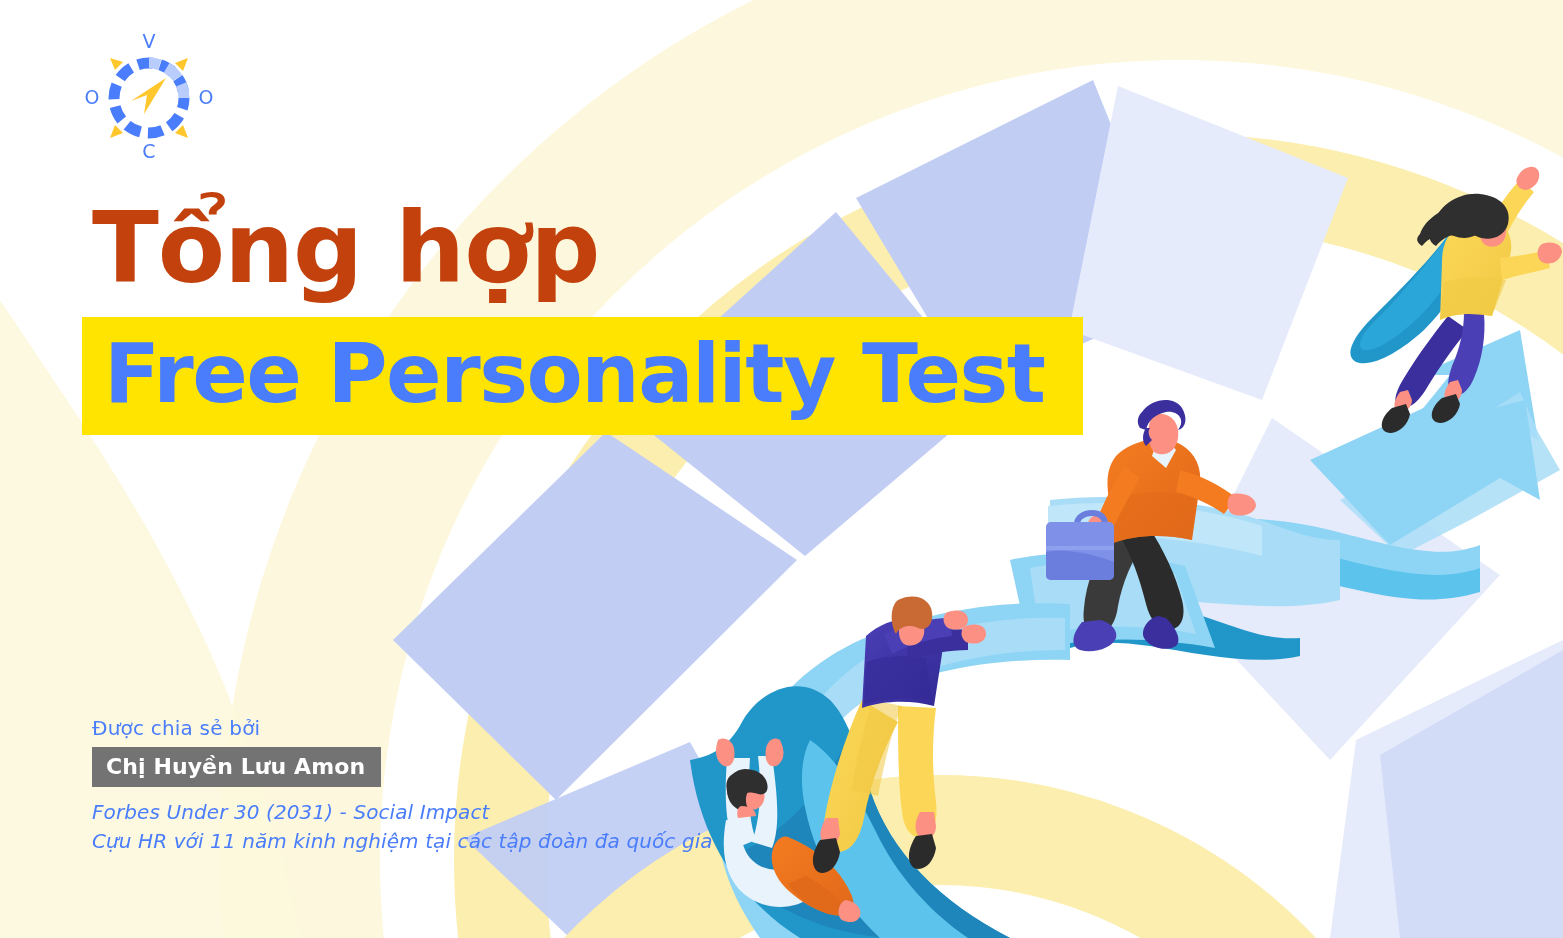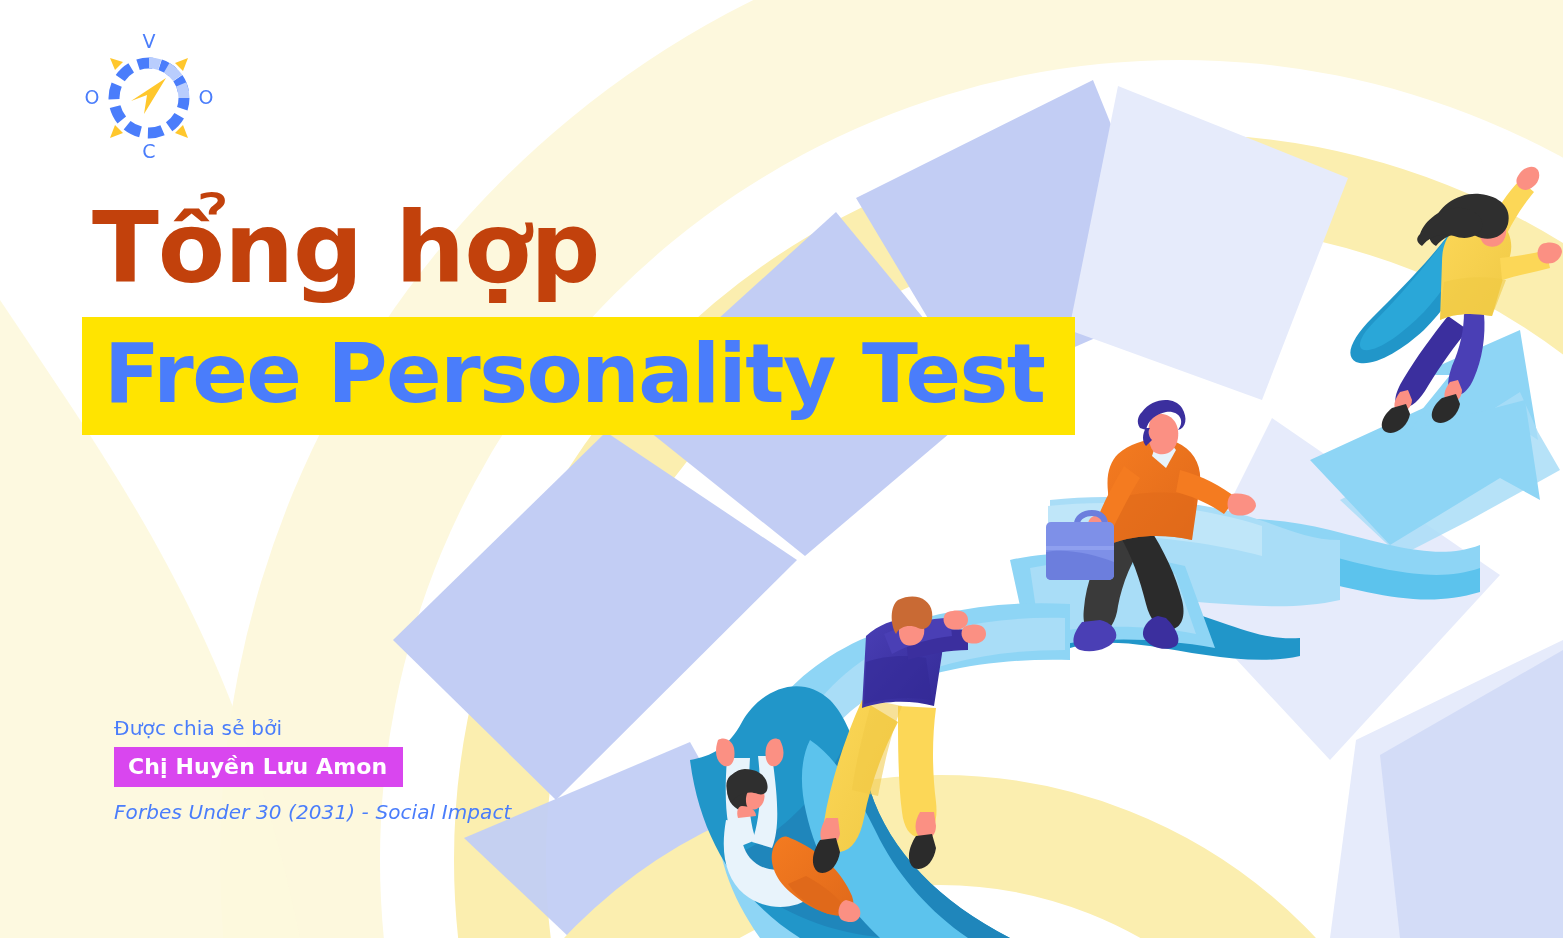--- a/index.html
+++ b/index.html
@@ -36,49 +36,48 @@
     font-weight:bold;
     font-size:98px;
     line-height:106px;
     letter-spacing:-1px;
     color:#c2410c;
     padding-left:10px;
   }
   #title-highlight {
     display:inline-block;
     background:#ffe400;
-    padding:14px 30px 18px 22px;
+    padding:14px 38px 18px 22px;
     margin-top:16px;
   }
   #title-line2 {
     font-family:"DejaVu Sans", sans-serif;
     font-weight:bold;
     font-size:82px;
     line-height:86px;
     letter-spacing:-1.5px;
     color:#4a7dfb;
     white-space:nowrap;
   }
 
   
   #credit-block {
     position:absolute; left:92px; top:716px;
     z-index:20;
-    margin-left:22px;
   }
   #credit-intro {
     font-family:"DejaVu Sans", sans-serif;
     font-size:20px;
     color:#4a7dfb;
     margin-bottom:7px;
     letter-spacing:0.2px;
   }
   #credit-name-badge {
     display:inline-block;
-    background:#d946ef;
+    background:#737373;
     color:#ffffff;
     font-family:"DejaVu Sans", sans-serif;
     font-weight:bold;
     font-size:22px;
     padding:7px 16px 8px 14px;
     letter-spacing:0.1px;
   }
   .credit-sub {
     font-family:"DejaVu Sans", sans-serif;
     font-style:italic;
@@ -352,16 +351,17 @@
     <div id="title-highlight">
       <div id="title-line2">Free Personality Test</div>
     </div>
   </div>
 
   <div id="credit-block">
     <div id="credit-intro">Được chia sẻ bởi</div>
     <div id="credit-name-badge">Chị Huyền Lưu Amon</div>
     <div id="credit-sub-wrap">
       <div class="credit-sub">Forbes Under 30 (2031) - Social Impact</div>
+      <div class="credit-sub">Cựu HR với 11 năm kinh nghiệm tại các tập đoàn đa quốc gia</div>
     </div>
   </div>
 
 </div>
 
 </body></html>

